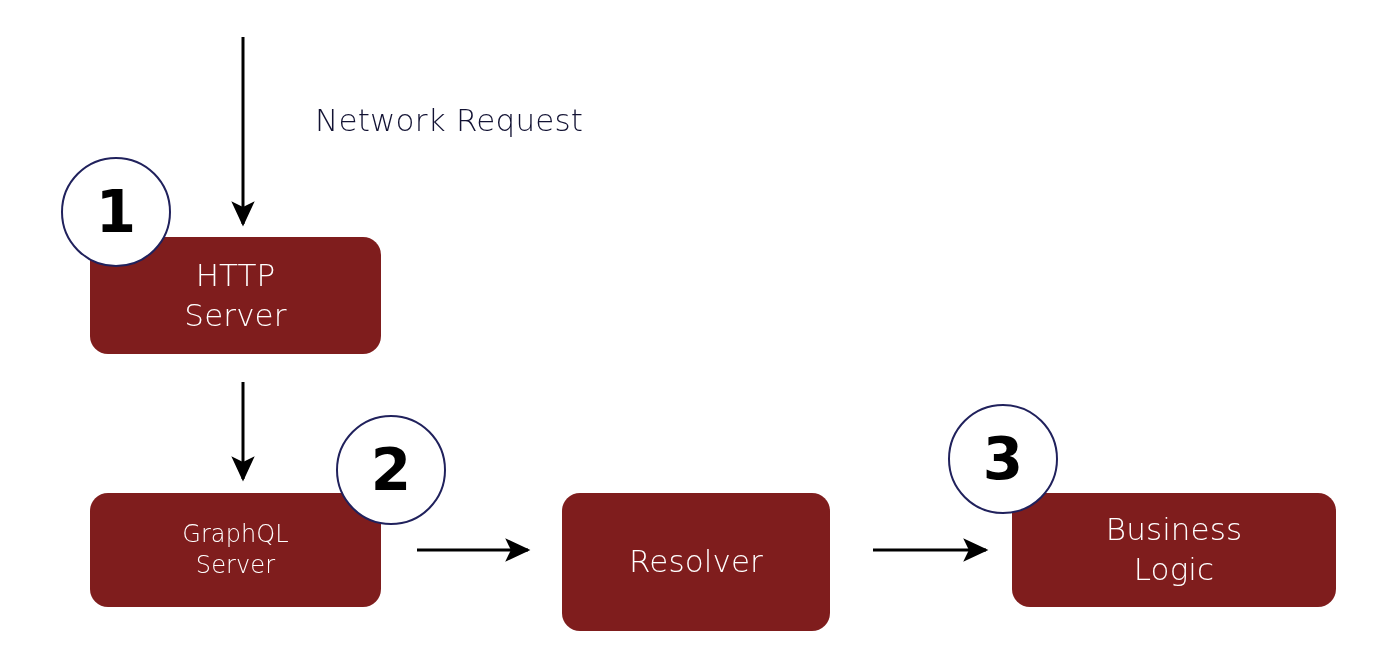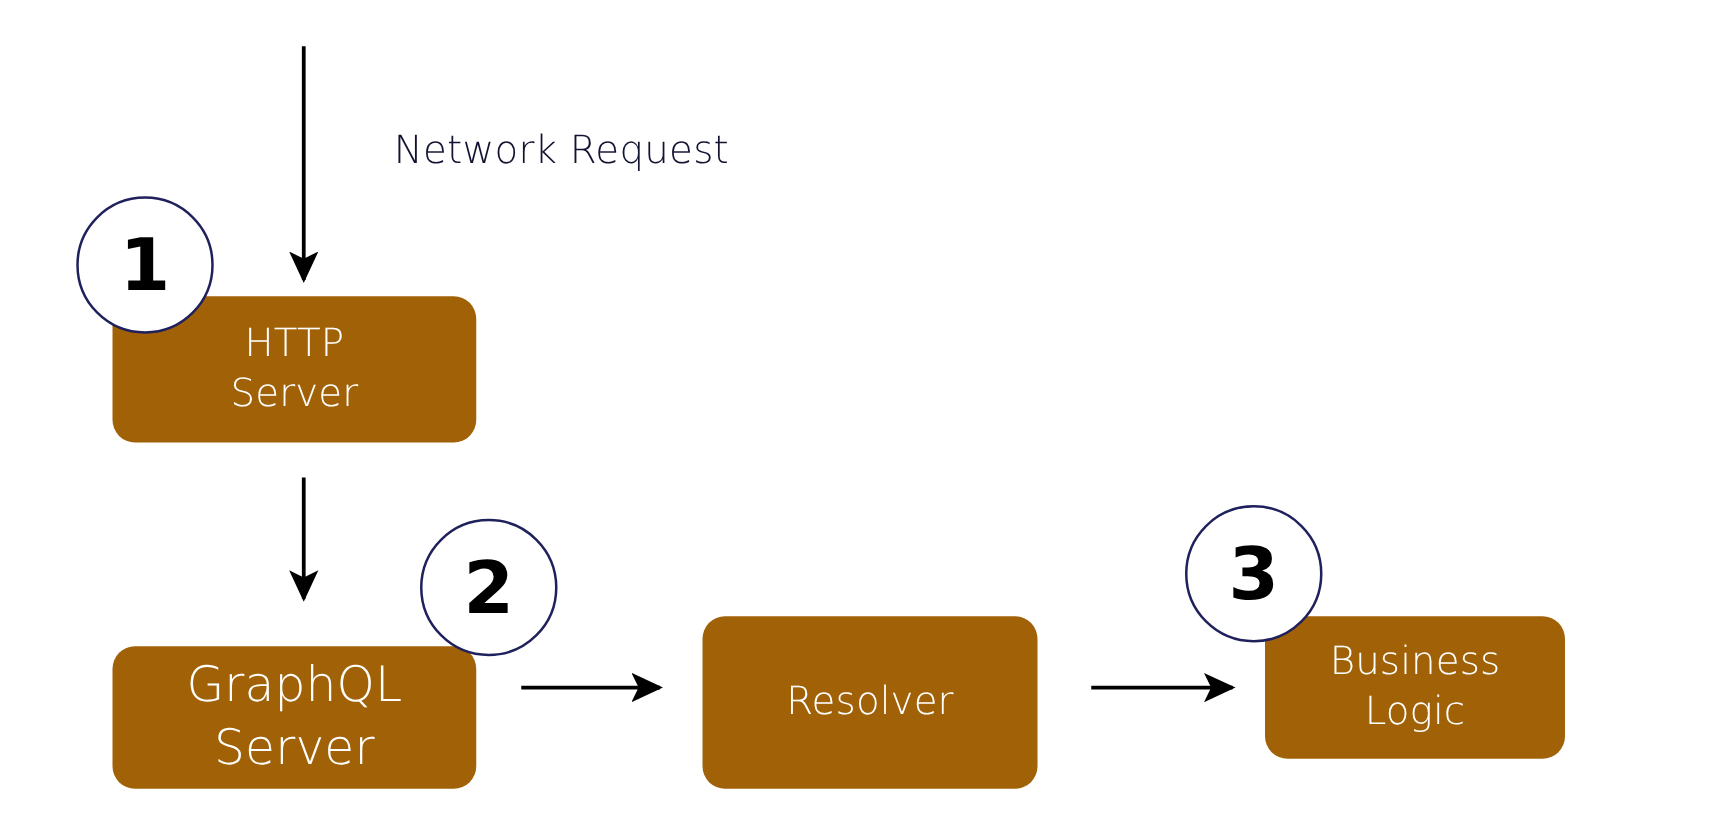--- a/index.html
+++ b/index.html
@@ -16,39 +16,39 @@
     width: 1384px;
     height: 672px;
     background: #ffffff;
     overflow: hidden;
   }
 
   
   .node {
     position: absolute;
     box-sizing: border-box;
-    background: #a16207;
+    background: #7f1d1d;
     border-radius: 18px;
     color: #ffffff;
     display: flex;
     align-items: center;
     justify-content: center;
     text-align: center;
     line-height: 1.28;
     font-weight: 300;
     letter-spacing: 0.1px;
     font-family: "DejaVu Sans", "Liberation Sans", sans-serif;
     white-space: pre-line;
     z-index: 2;
   }
 
   #node-http-server   { left: 90px;   top: 237px; width: 291px; height: 117px; font-size: 31px; }
-  #node-graphql-server{ left: 90px;   top: 517px; width: 291px; height: 114px; font-size: 39px; }
+  #node-graphql-server{ left: 90px;   top: 493px; width: 291px; height: 114px; font-size: 24px; }
   #node-resolver      { left: 562px;  top: 493px; width: 268px; height: 138px; font-size: 31px; }
-  #node-business-logic{ left: 1012px; top: 493px; width: 240px; height: 114px; font-size: 31px; }
+  #node-business-logic{ left: 1012px; top: 493px; width: 324px; height: 114px; font-size: 31px; }
 
   
   .badge {
     position: absolute;
     box-sizing: border-box;
     width: 110px;
     height: 110px;
     border-radius: 50%;
     background: #ffffff;
     border: 2.5px solid #20215c;

